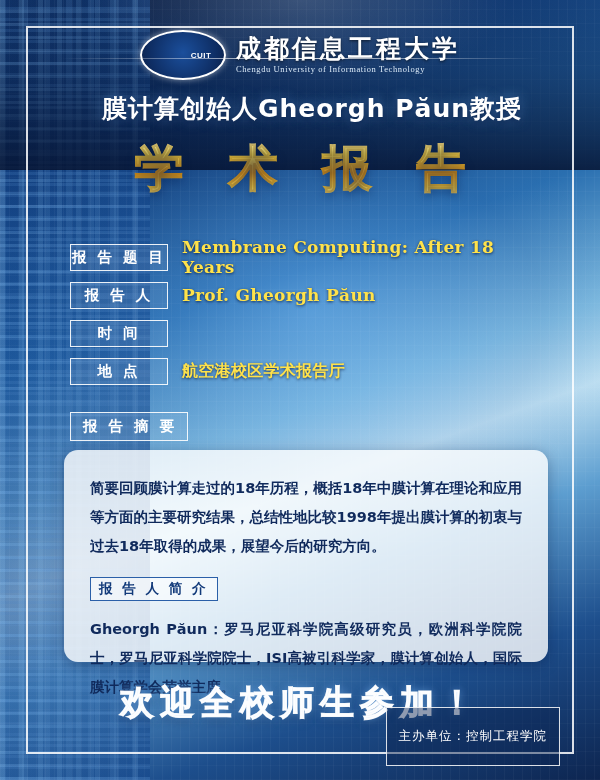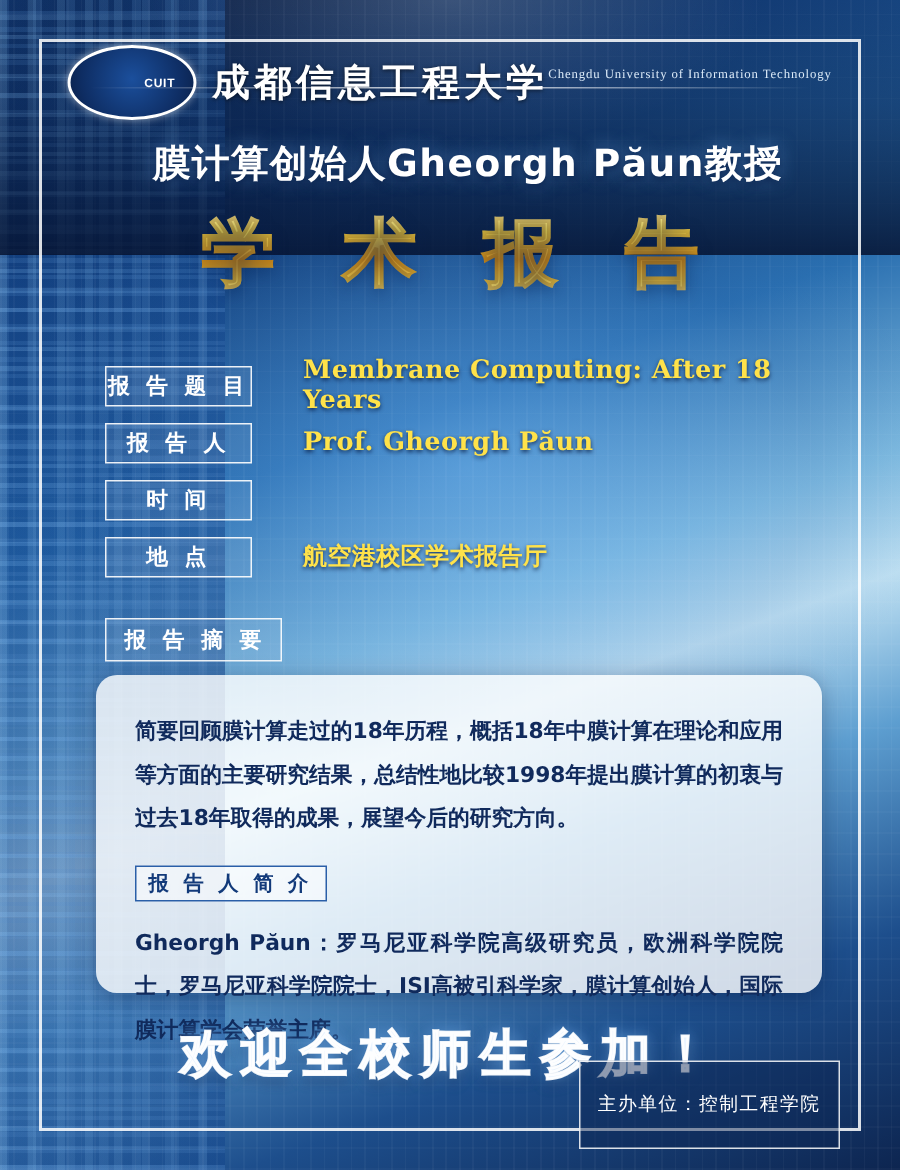--- a/index.html
+++ b/index.html
@@ -89,21 +89,21 @@
     display: flex;
     align-items: center;
     justify-content: center;
     color: #fff;
     font-size: 8px;
     font-weight: bold;
     letter-spacing: 0.5px;
     box-shadow: 0 0 6px rgba(255,255,255,0.5);
     padding-left: 36px;
   }
-  .logo-text { display: flex; flex-direction: row; }
+  .logo-text { display: flex; flex-direction: column; }
   .logo-cn {
     color: #ffffff;
     font-size: 25px;
     font-weight: bold;
     letter-spacing: 3px;
     font-family: "DejaVu Serif", "Liberation Serif", serif;
     text-shadow: 0 1px 3px rgba(0,0,0,0.6);
     line-height: 1.05;
   }
   .logo-en {
@@ -159,21 +159,20 @@
   .fields {
     position: absolute;
     top: 238px;
     left: 70px;
     right: 50px;
   }
   .field-row {
     display: flex;
     align-items: center;
     height: 38px;
-    gap: 20px;
   }
   .field-label {
     width: 96px;
     flex: 0 0 96px;
     text-align: center;
     color: #ffffff;
     font-size: 14.5px;
     font-weight: bold;
     letter-spacing: 3px;
     padding: 3px 0;

